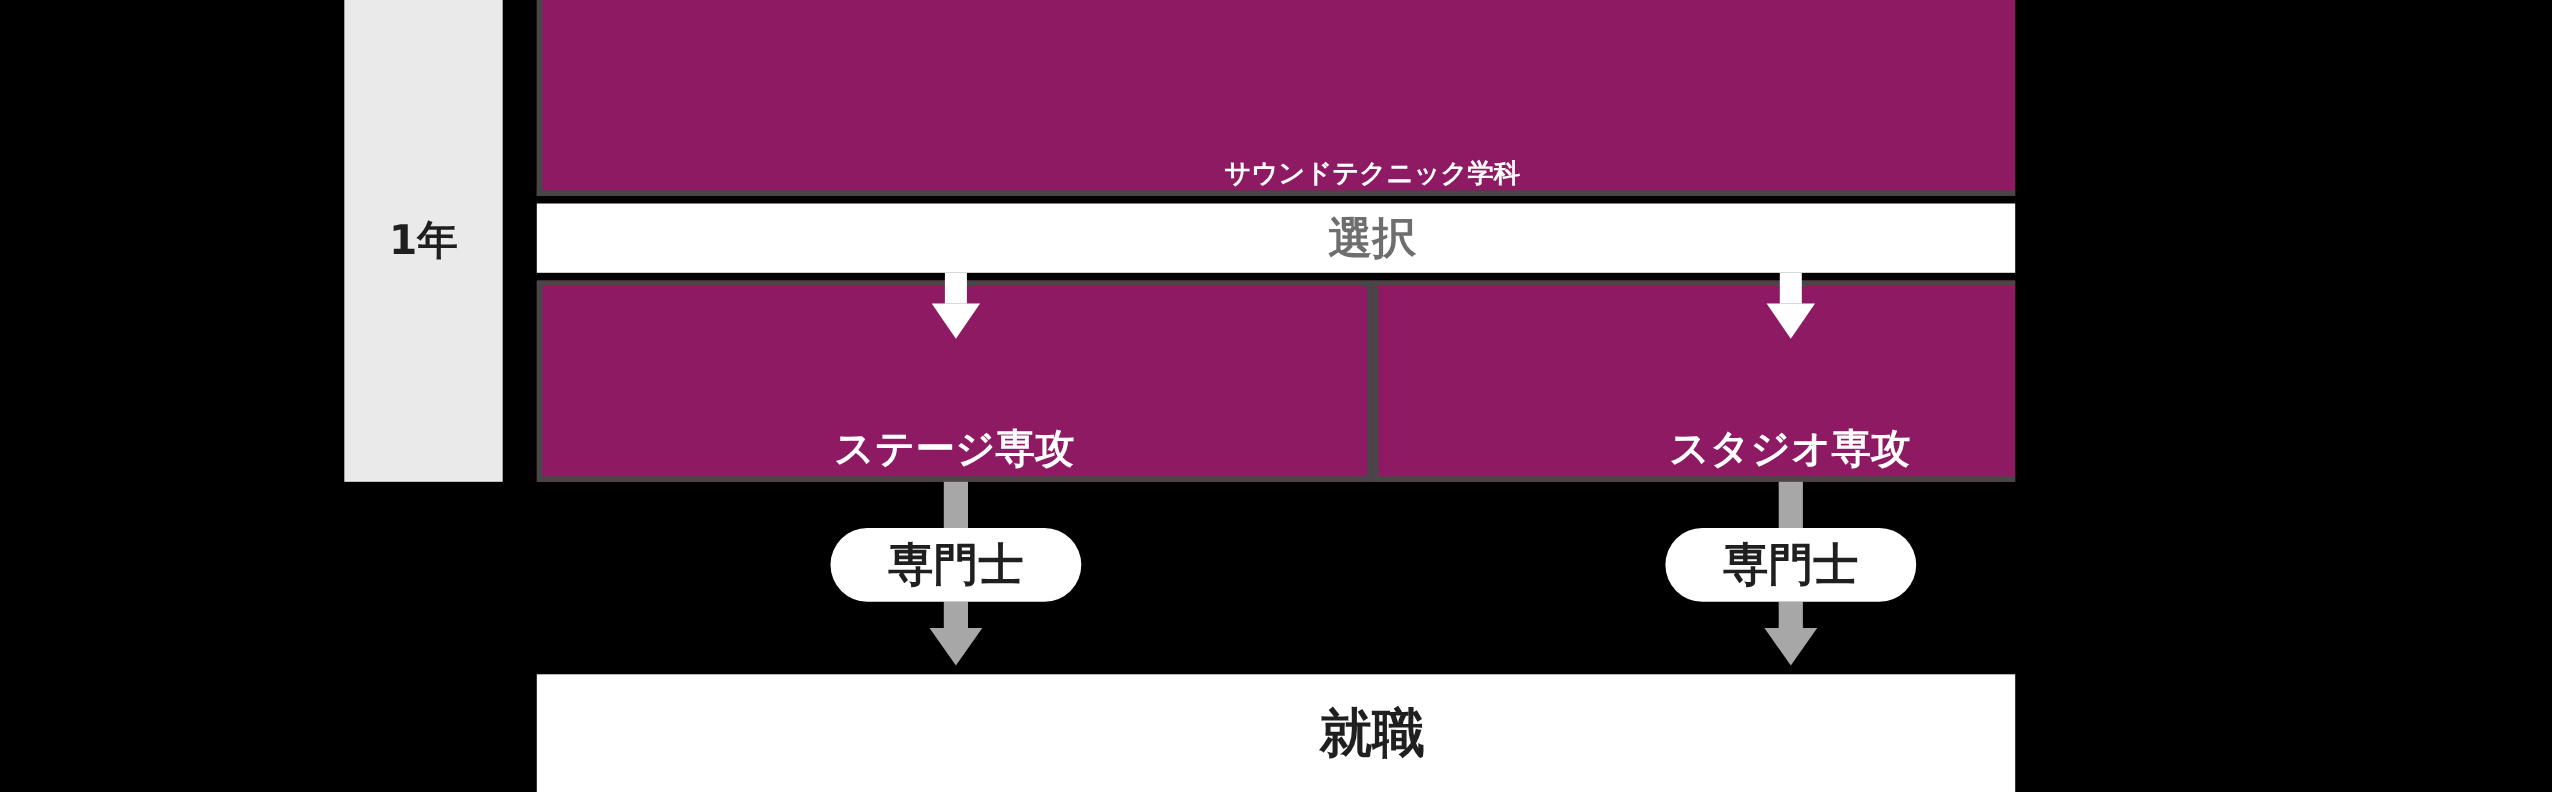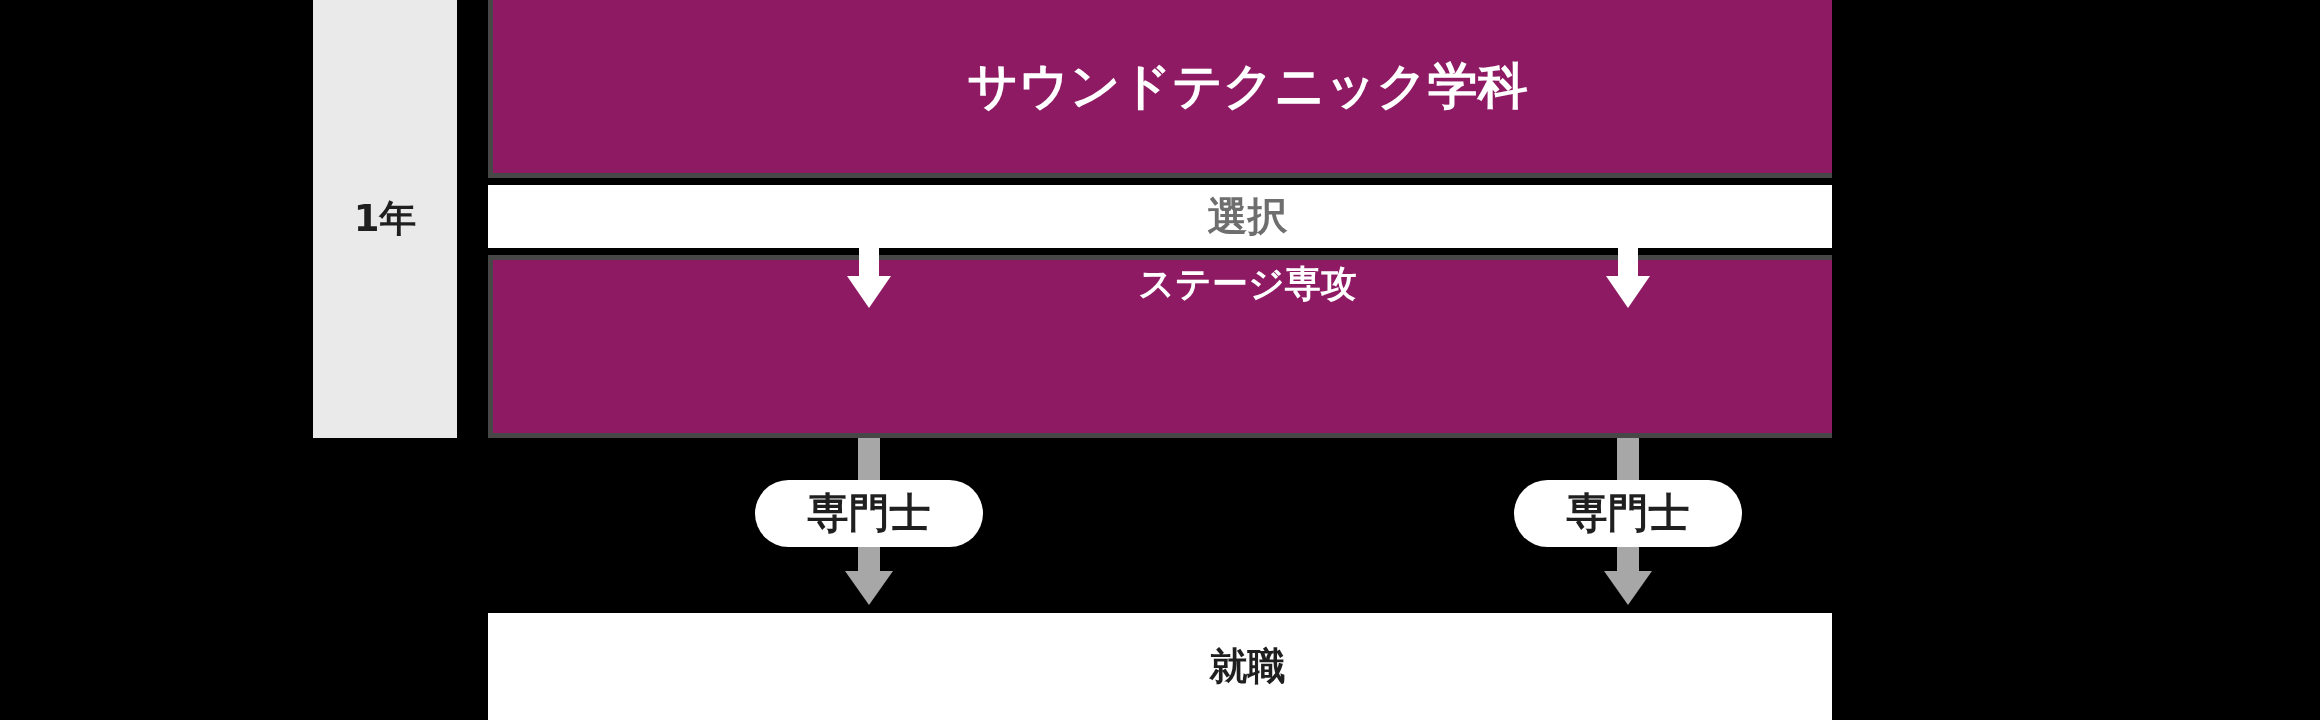--- a/index.html
+++ b/index.html
@@ -34,42 +34,42 @@
   .year-cell{
     flex:1; display:flex; align-items:center; justify-content:center;
     font-size:37px; color:var(--dark-text);
   }
 
   
   .dept-box{
     position:absolute; left:488px; top:0; width:1519px; height:178px;
     background:var(--magenta);
     border:5px solid var(--box-border); border-top:none;
-    display:flex; align-items:center; justify-content:center;
-    color:var(--light-text); font-size:50px;
+    display:flex; align-items:flex-end; justify-content:center;
+    color:var(--light-text); font-size:24px;
   }
 
   
   .select-band{
     position:absolute; left:488px; top:185px; width:1519px; height:63px;
     background:var(--white);
     display:flex; align-items:center; justify-content:center;
     color:var(--selection-text); font-size:40px;
   }
 
   
   .major-row{
     position:absolute; left:488px; top:255px; width:1519px; height:183px;
     display:flex;
   }
   .major-box{
     flex:1;
     background:var(--magenta);
     border:5px solid var(--box-border);
-    display:flex; align-items:flex-start; justify-content:center;
+    display:flex; align-items:flex-end; justify-content:center;
     color:var(--light-text); font-size:36px;
   }
 
   
   .white-arrow{
     position:absolute; top:248px; width:44px;
     display:flex; flex-direction:column; align-items:center;
     z-index:3;
   }
   .white-arrow .stem{ width:20px; height:28px; background:var(--white); }
@@ -111,21 +111,21 @@
     border-top:34px solid var(--arrow-gray);
   }
   .gray-arrow.left{ left:845px; }
   .gray-arrow.right{ left:1604px; }
 
   
   .employment-box{
     position:absolute; left:488px; top:613px; width:1519px; height:107px;
     background:var(--white);
     display:flex; align-items:center; justify-content:center;
-    color:var(--dark-text); font-size:38px;
+    color:var(--dark-text); font-size:48px;
   }
 </style>
 </head>
 <body>
 
 <div id="canvas">
 
   <div class="year-col">
     <div class="year-cell">1年</div>
   </div>
@@ -134,20 +134,23 @@
     <span>サウンドテクニック学科</span>
   </div>
 
   <div class="select-band">
     <span>選択</span>
   </div>
 
   <div class="major-row">
     <div class="major-box">
       <span>ステージ専攻</span>
+    </div>
+    <div class="major-box">
+      <span>スタジオ専攻</span>
     </div>
   </div>
 
   <div class="white-arrow left">
     <div class="stem"></div>
     <div class="head"></div>
   </div>
   <div class="white-arrow right">
     <div class="stem"></div>
     <div class="head"></div>

